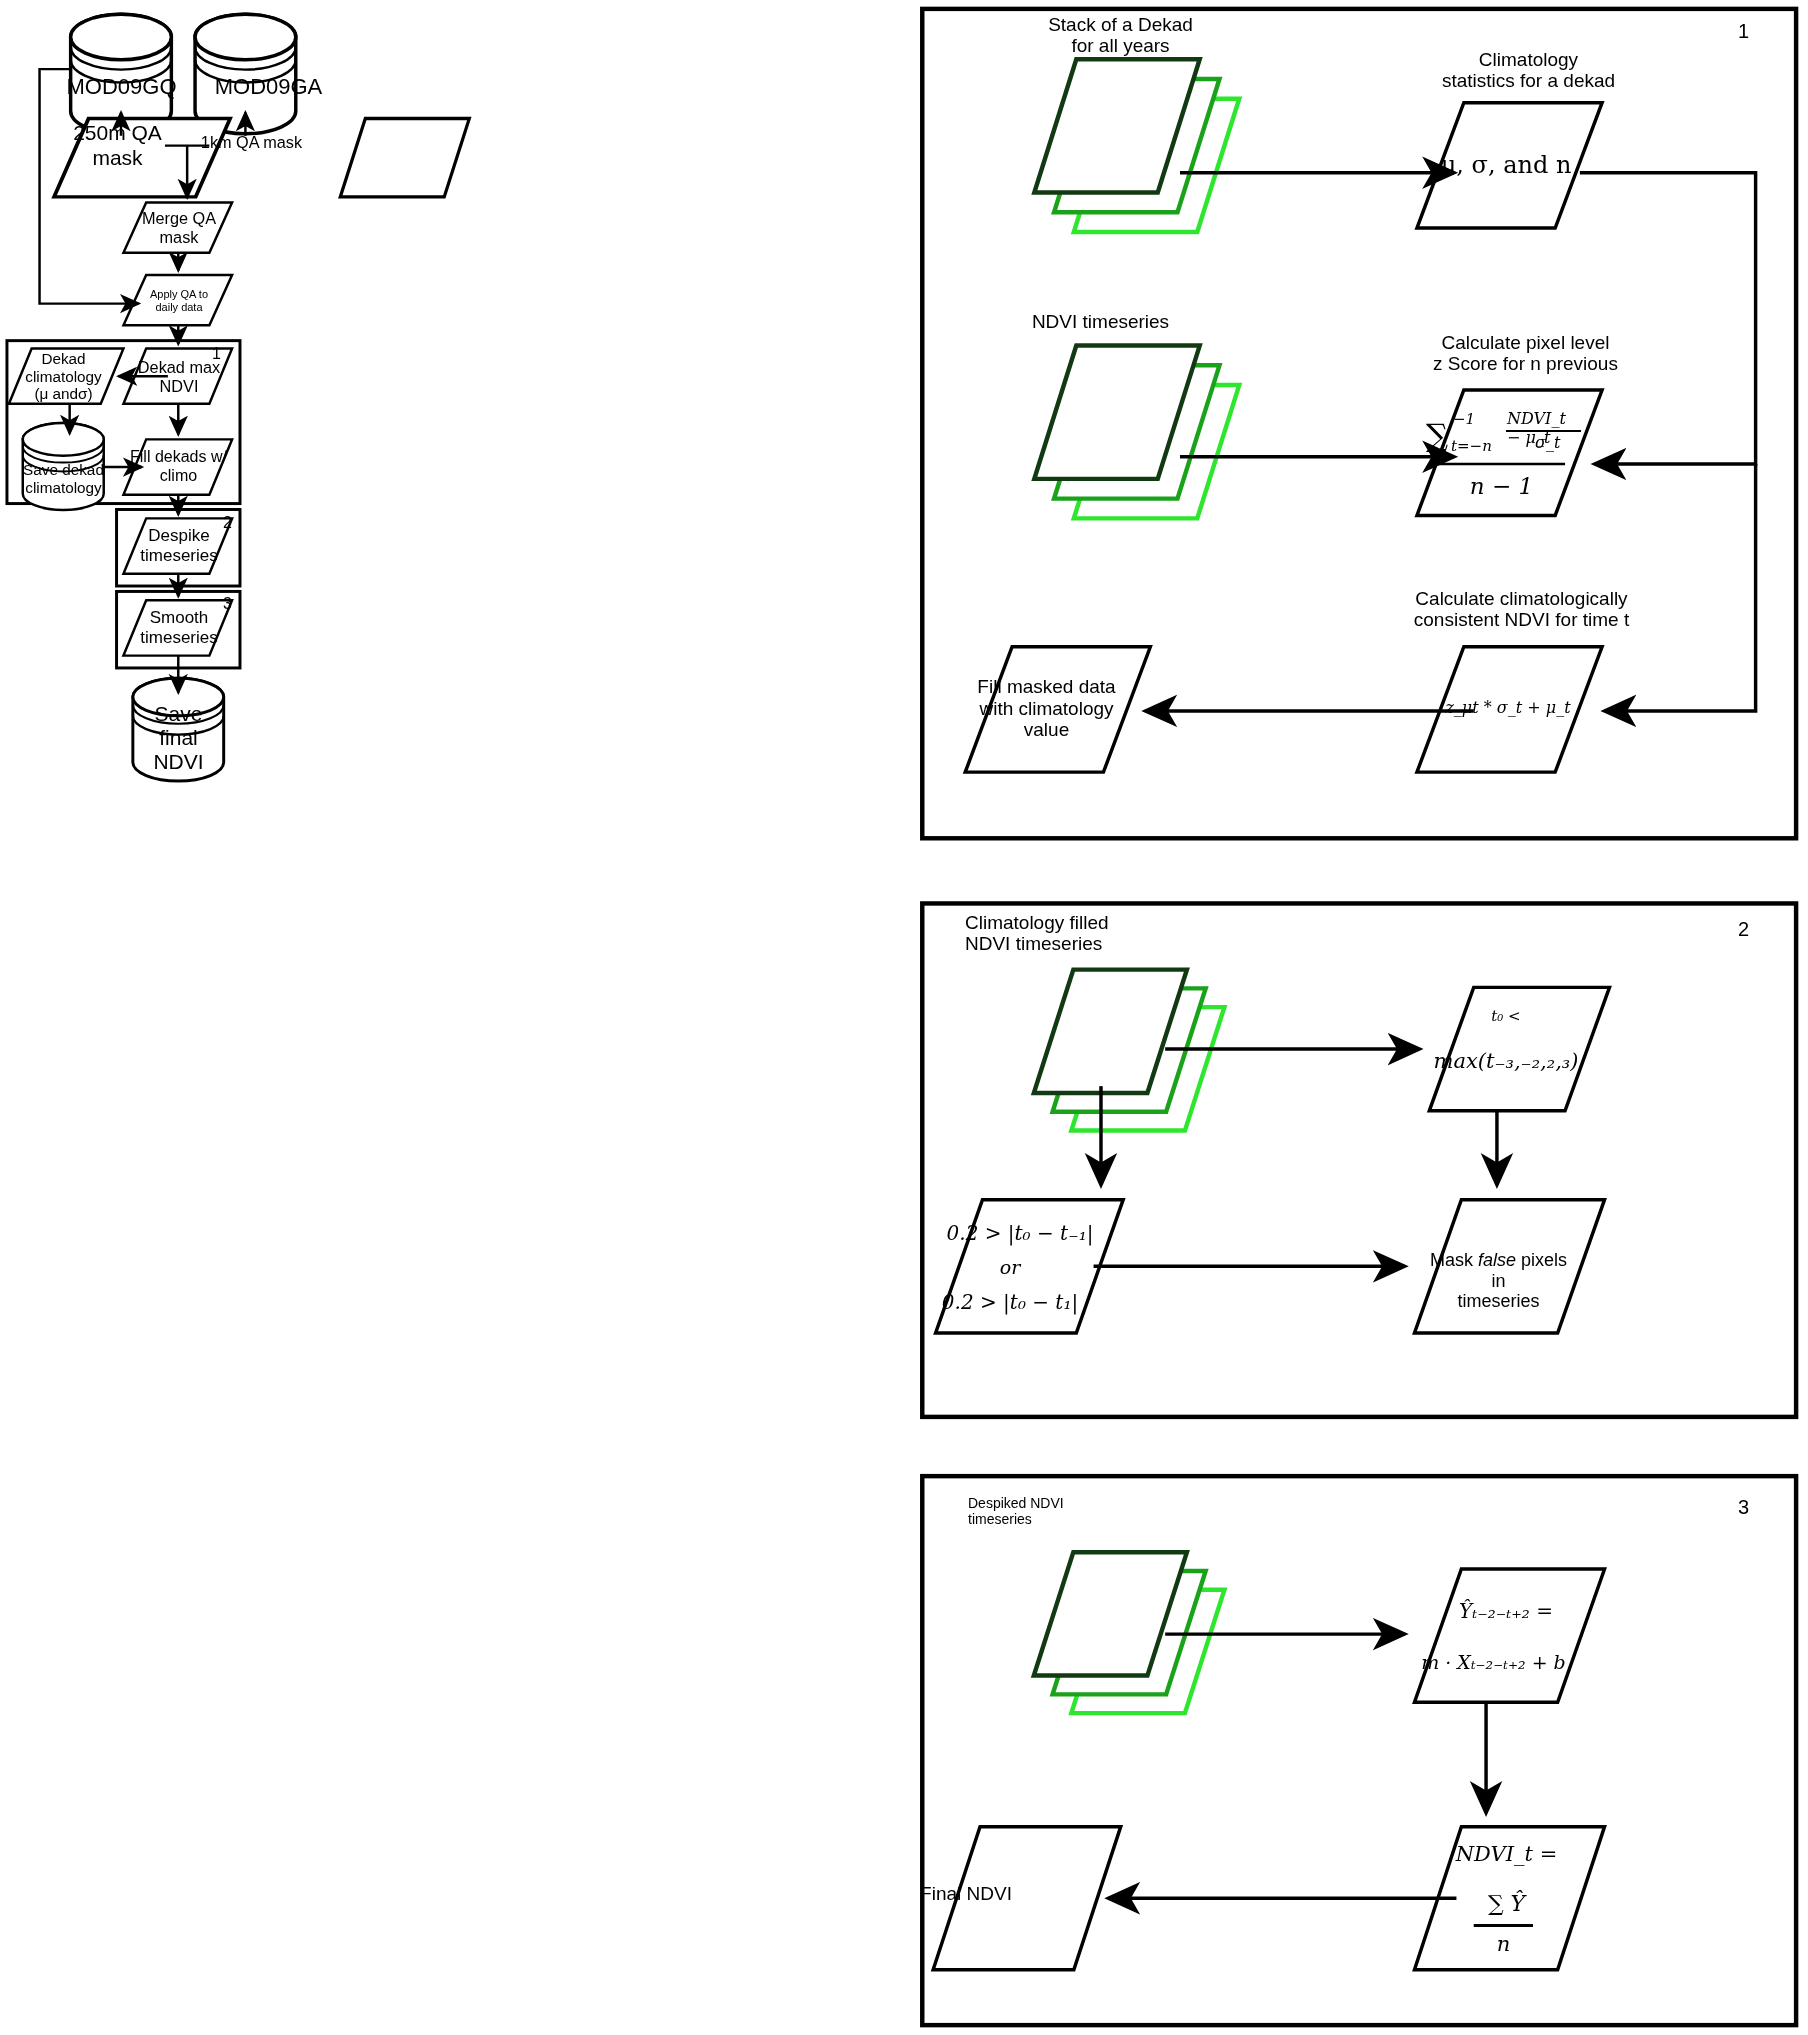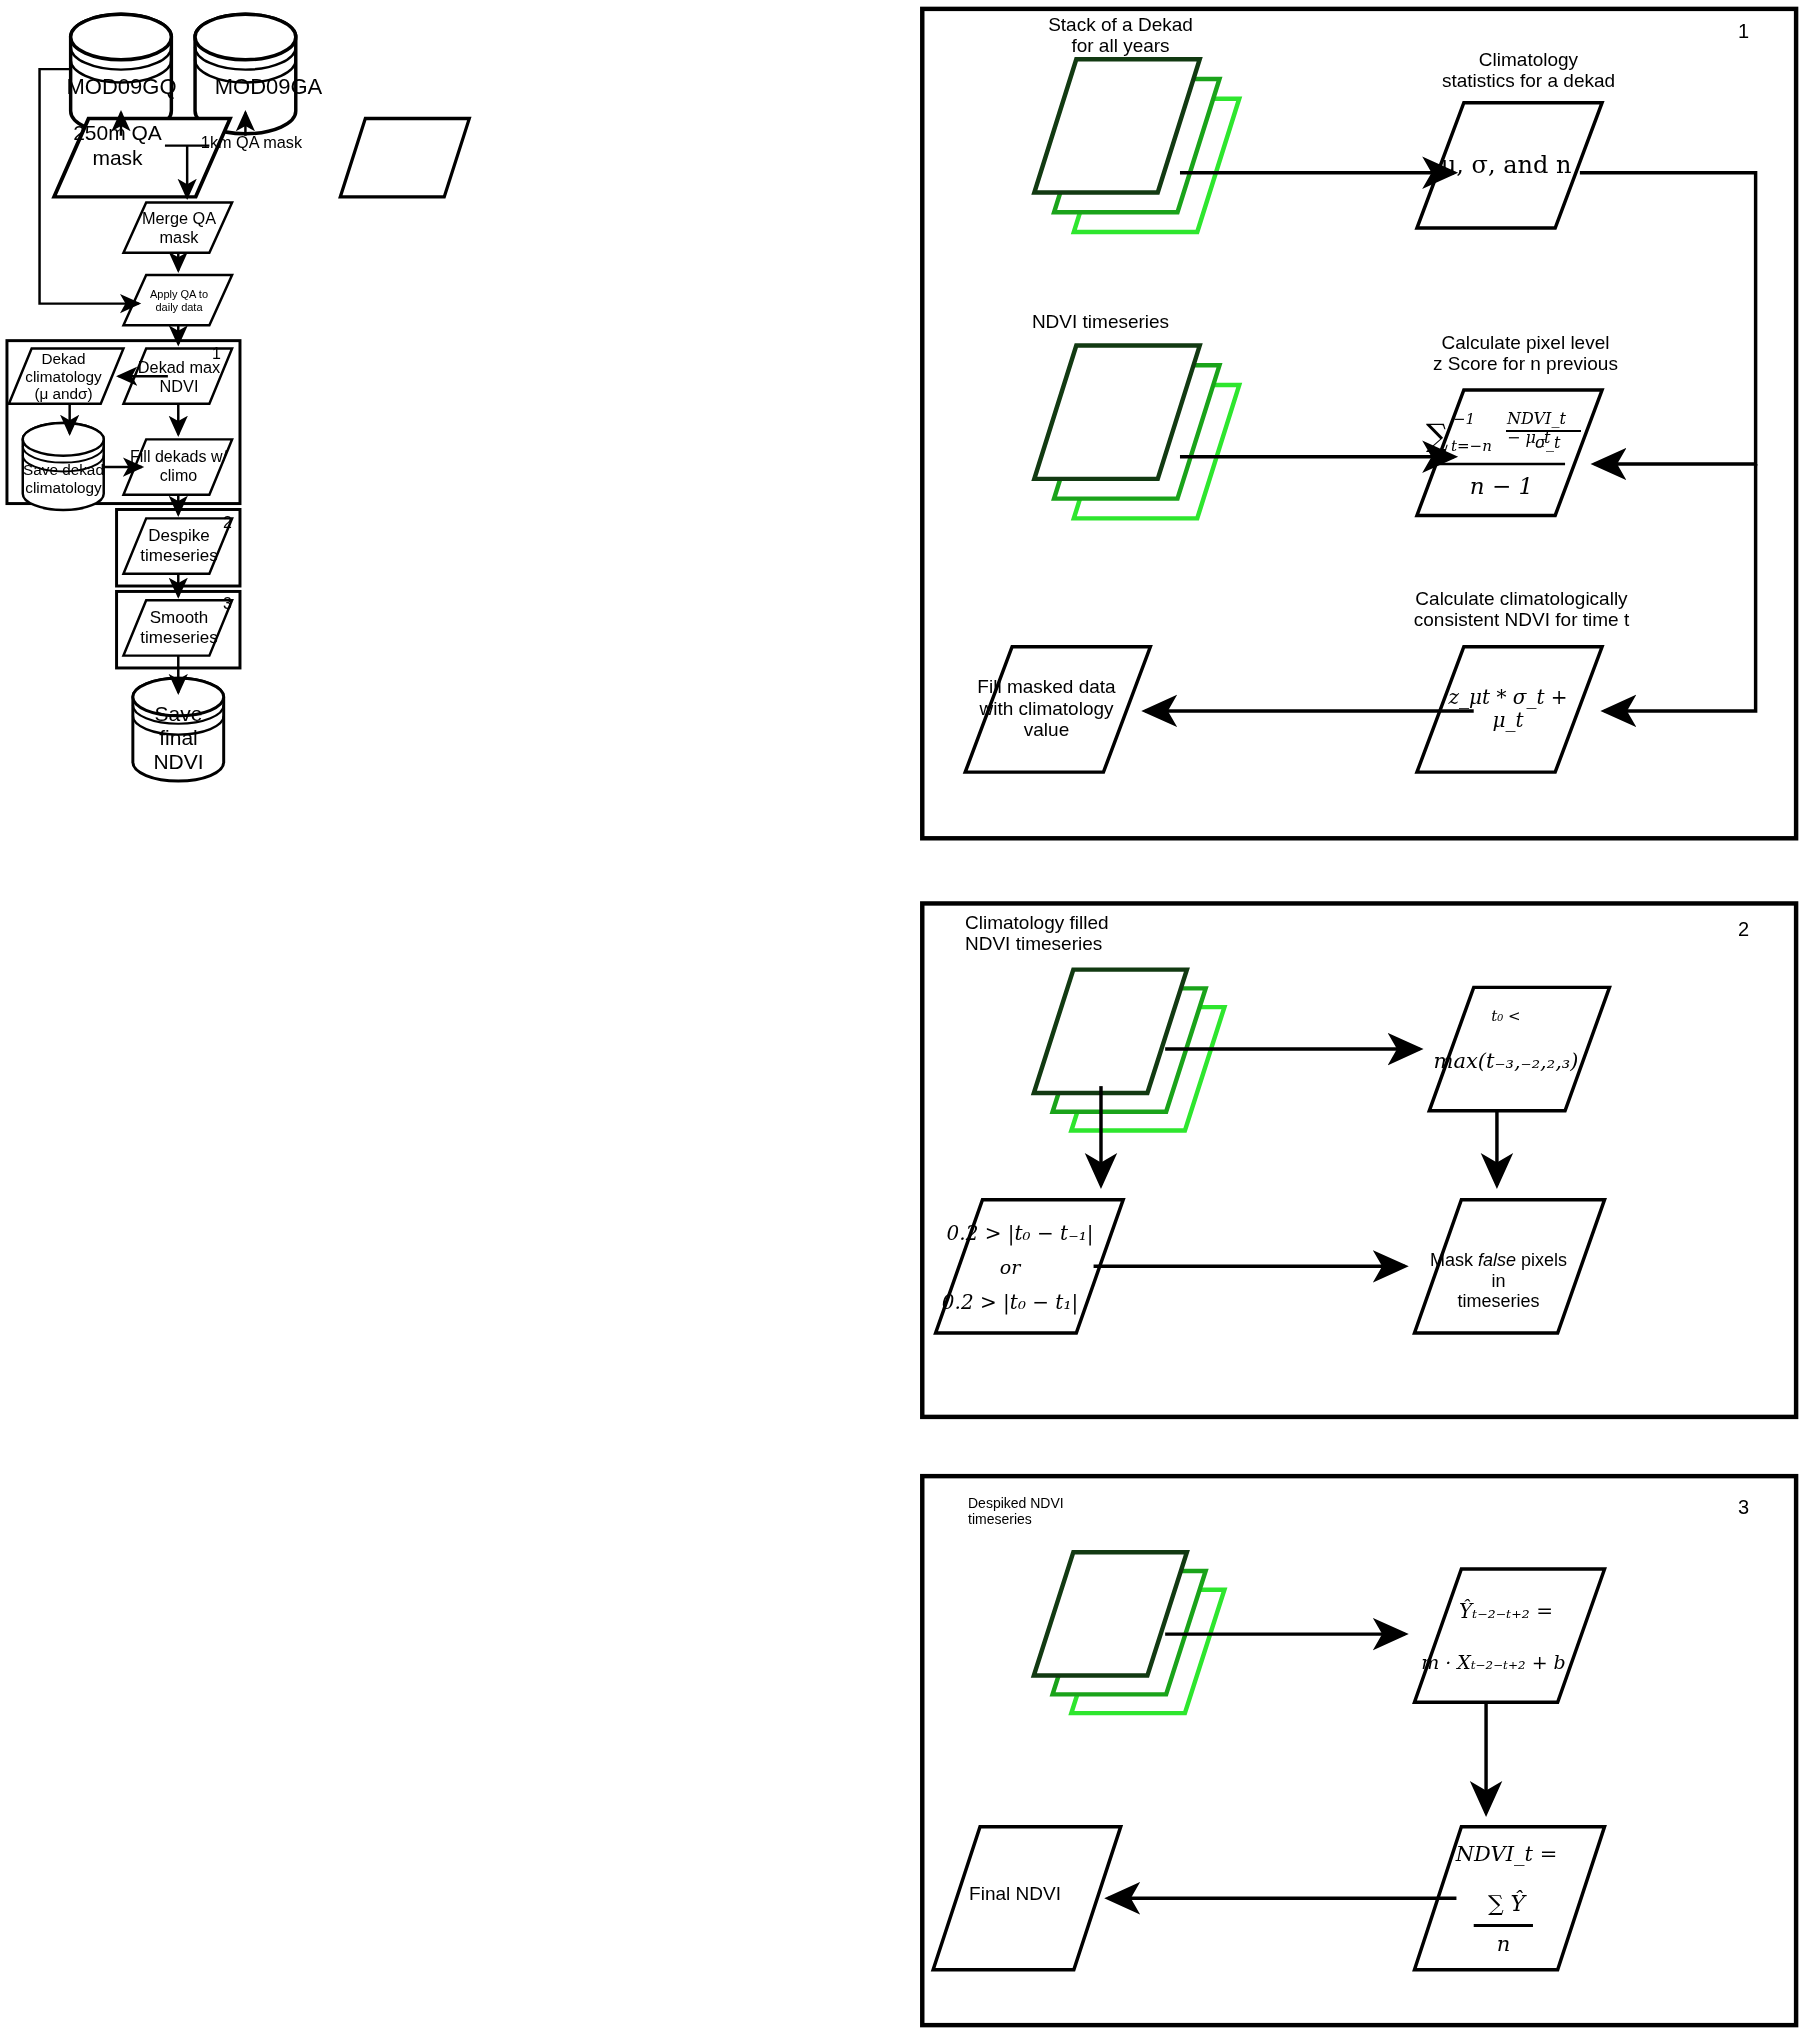--- a/index.html
+++ b/index.html
@@ -203,21 +203,21 @@
   <div style="position:absolute;left:1422px;top:402px;width:148px;height:59px;">
     <span class="mathser" style="position:absolute;left:4px;top:15px;font-size:31px;font-style:normal;">∑</span>
     <span class="mathser" style="position:absolute;left:31px;top:8px;font-size:15px;">−1</span>
     <span class="mathser" style="position:absolute;left:29px;top:35px;font-size:15px;">t=−n</span>
     <span class="mathser" style="position:absolute;left:85px;top:7px;font-size:16px;">NDVI_t − μ_t</span>
     <span style="position:absolute;left:84px;top:28px;width:75px;height:2px;background:#000;"></span>
     <span class="mathser" style="position:absolute;left:113px;top:31px;font-size:16px;">σ_t</span>
   </div>
   <div class="node-text mathser" style="left:1447px;top:469px;width:109px;height:35px;font-size:23px;">n − 1</div>
 
-  <div class="node-text mathser" style="left:1434px;top:691px;width:148px;height:35px;font-size:20px;">z_μt * σ_t + μ_t</div>
+  <div class="node-text mathser" style="left:1434px;top:691px;width:148px;height:35px;font-size:16px;">z_μt * σ_t + μ_t</div>
   <div class="node-text" style="left:975px;top:669px;width:143px;height:79px;font-size:19px;">Fill masked data
 with climatology
 value</div>
 
   <div class="lbl" style="left:1738px;top:918px;font-size:20px;">2</div>
   <div class="lbl" style="left:965px;top:912px;width:232px;font-size:19px;text-align:left;">Climatology filled
 NDVI timeseries</div>
 
   <div class="node-text mathser" style="left:1442px;top:1002px;width:128px;height:30px;font-size:15px;">t₀ &lt;</div>
   <div class="node-text mathser" style="left:1427px;top:1046px;width:158px;height:30px;font-size:21px;">max(t₋₃,₋₂,₂,₃)</div>
@@ -233,16 +233,16 @@
   <div class="lbl" style="left:968px;top:1496px;width:212px;font-size:14px;text-align:left;">Despiked NDVI
 timeseries</div>
 
   <div class="node-text mathser" style="left:1432px;top:1596px;width:148px;height:30px;font-size:20px;">Ŷₜ₋₂₋ₜ₊₂ =</div>
   <div class="node-text mathser" style="left:1412px;top:1648px;width:163px;height:30px;font-size:19px;">m · Xₜ₋₂₋ₜ₊₂ + b</div>
 
   <div class="node-text mathser" style="left:1447px;top:1839px;width:119px;height:30px;font-size:21px;">NDVI_t =</div>
   <div class="node-text mathser" style="left:1447px;top:1886px;width:119px;height:35px;font-size:22px;">∑ Ŷ</div>
   <div class="node-text mathser" style="left:1464px;top:1929px;width:79px;height:30px;font-size:21px;">n</div>
 
-  <div class="node-text" style="left:941px;top:1876px;width:148px;height:35px;font-size:19px;">Final NDVI</div>
+  <div class="node-text" style="left:892px;top:1876px;width:148px;height:35px;font-size:19px;">Final NDVI</div>
 
 </div>
 
 
 </body></html>

